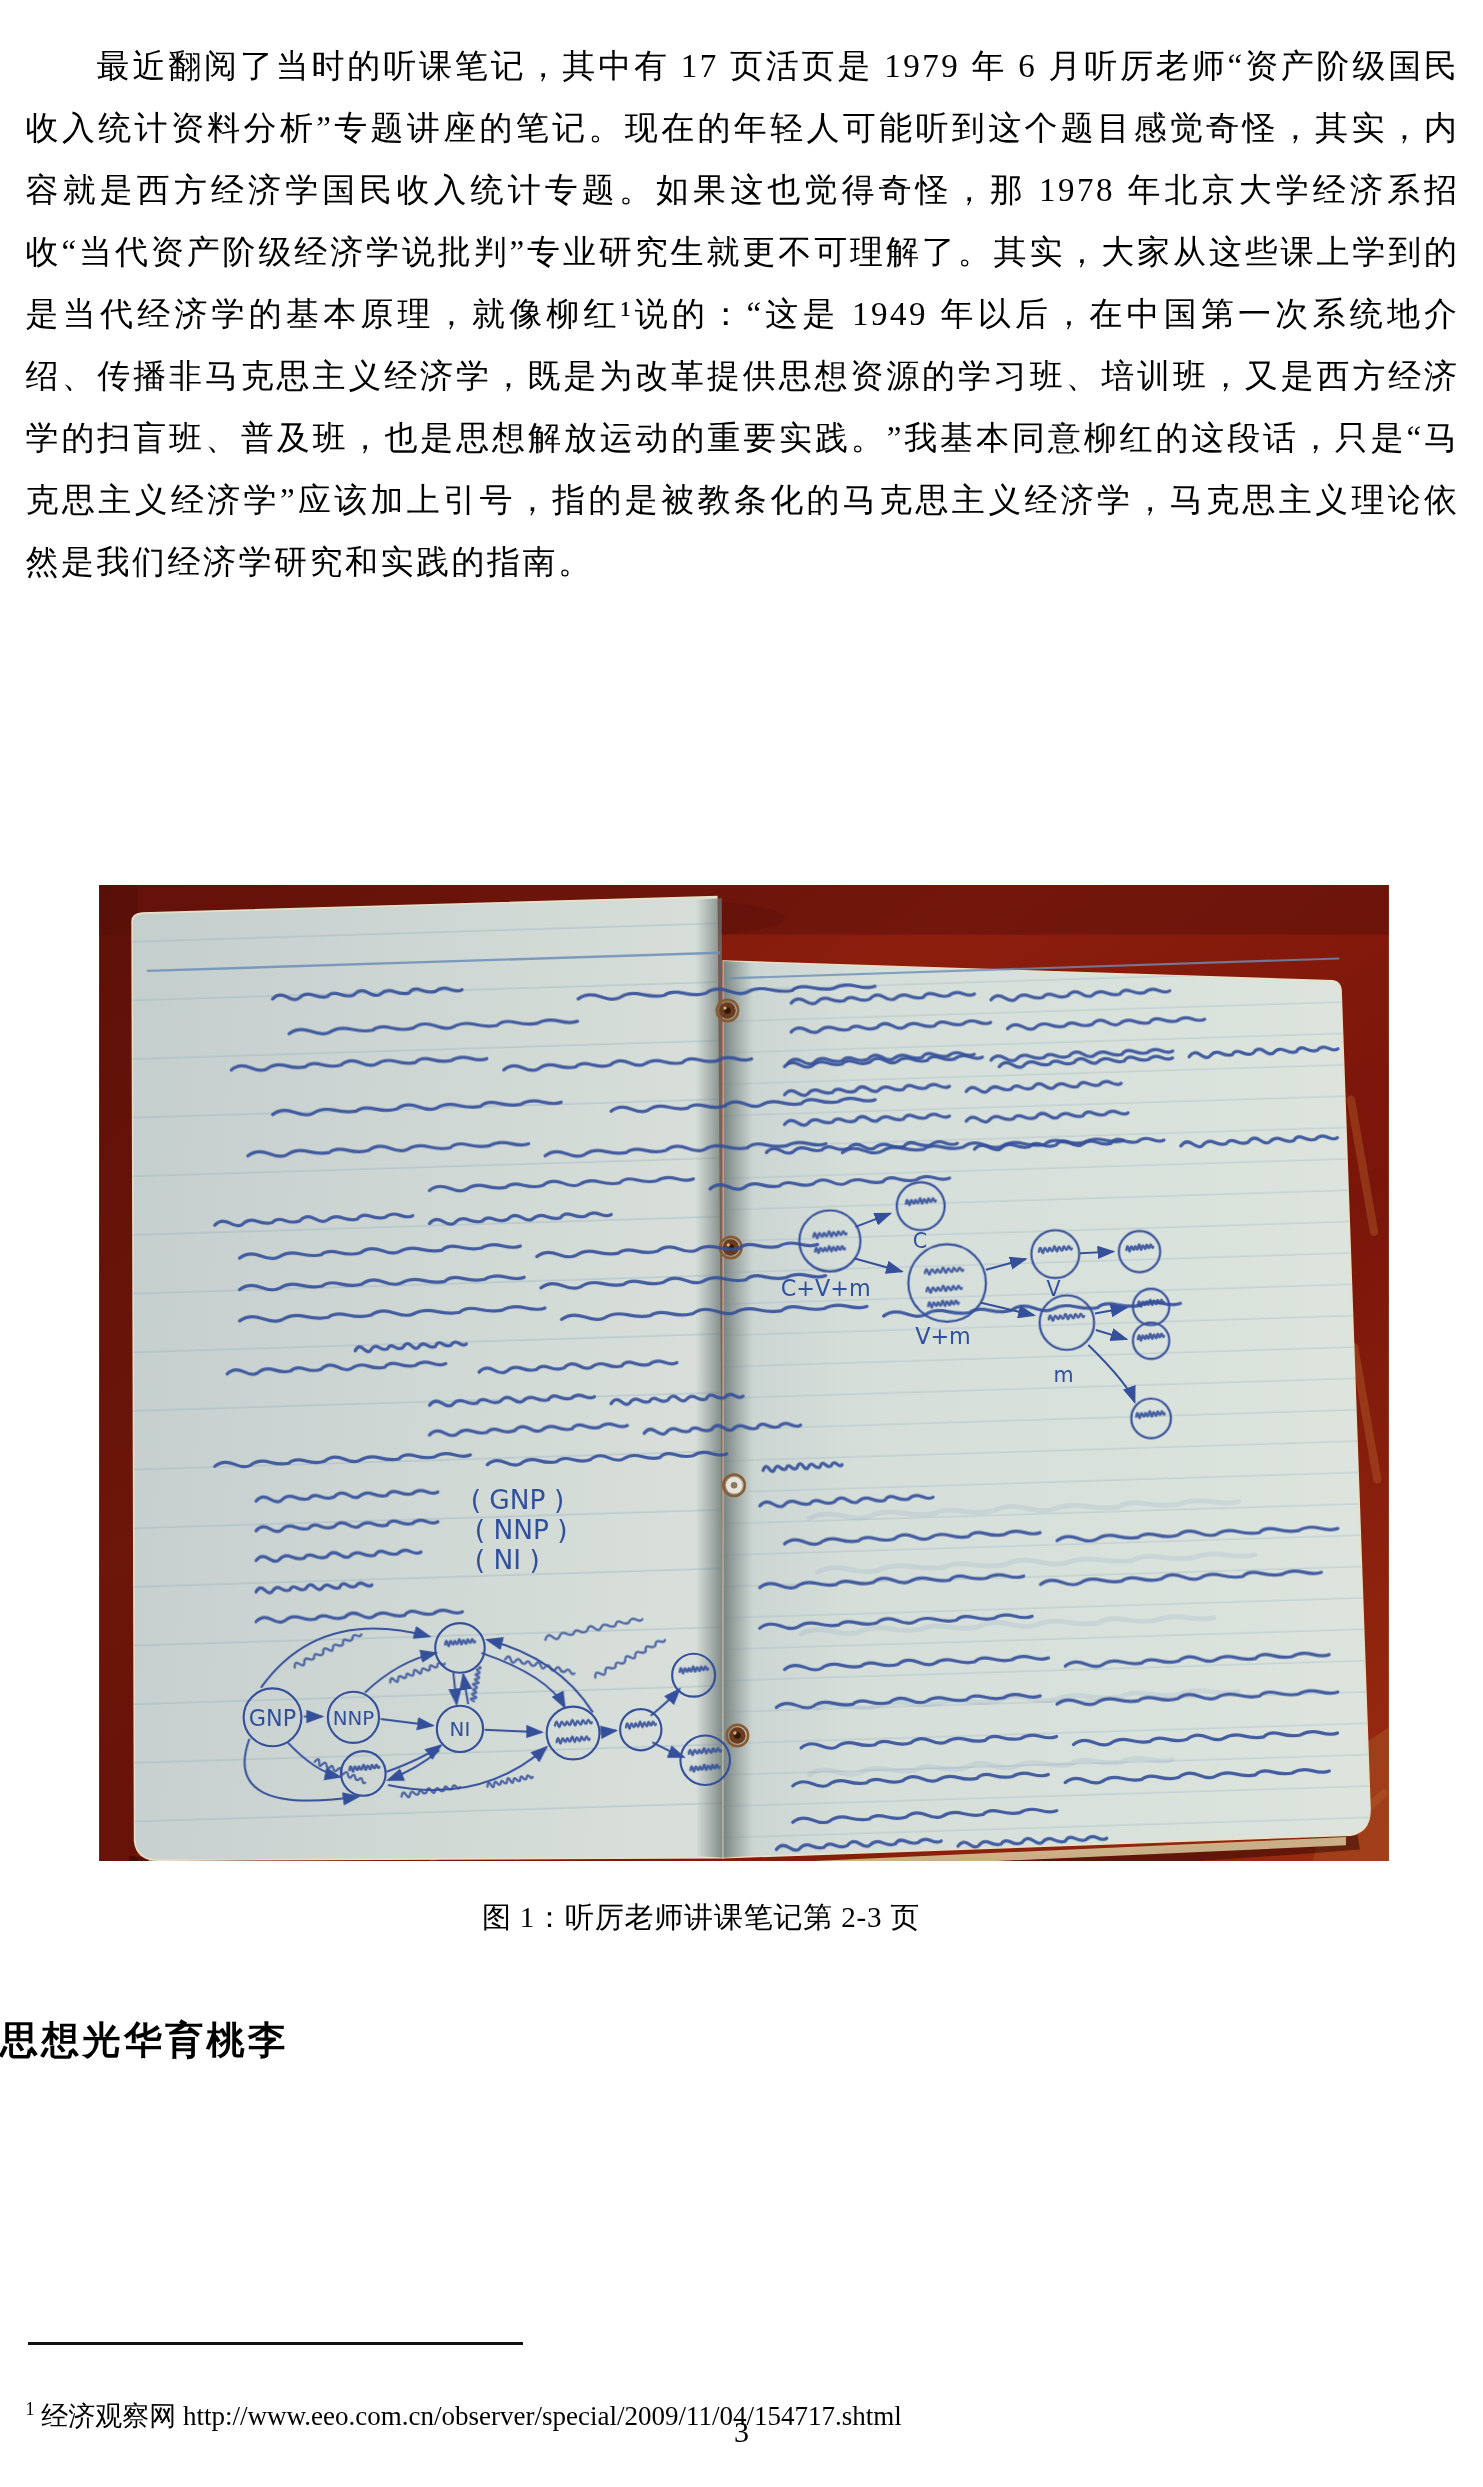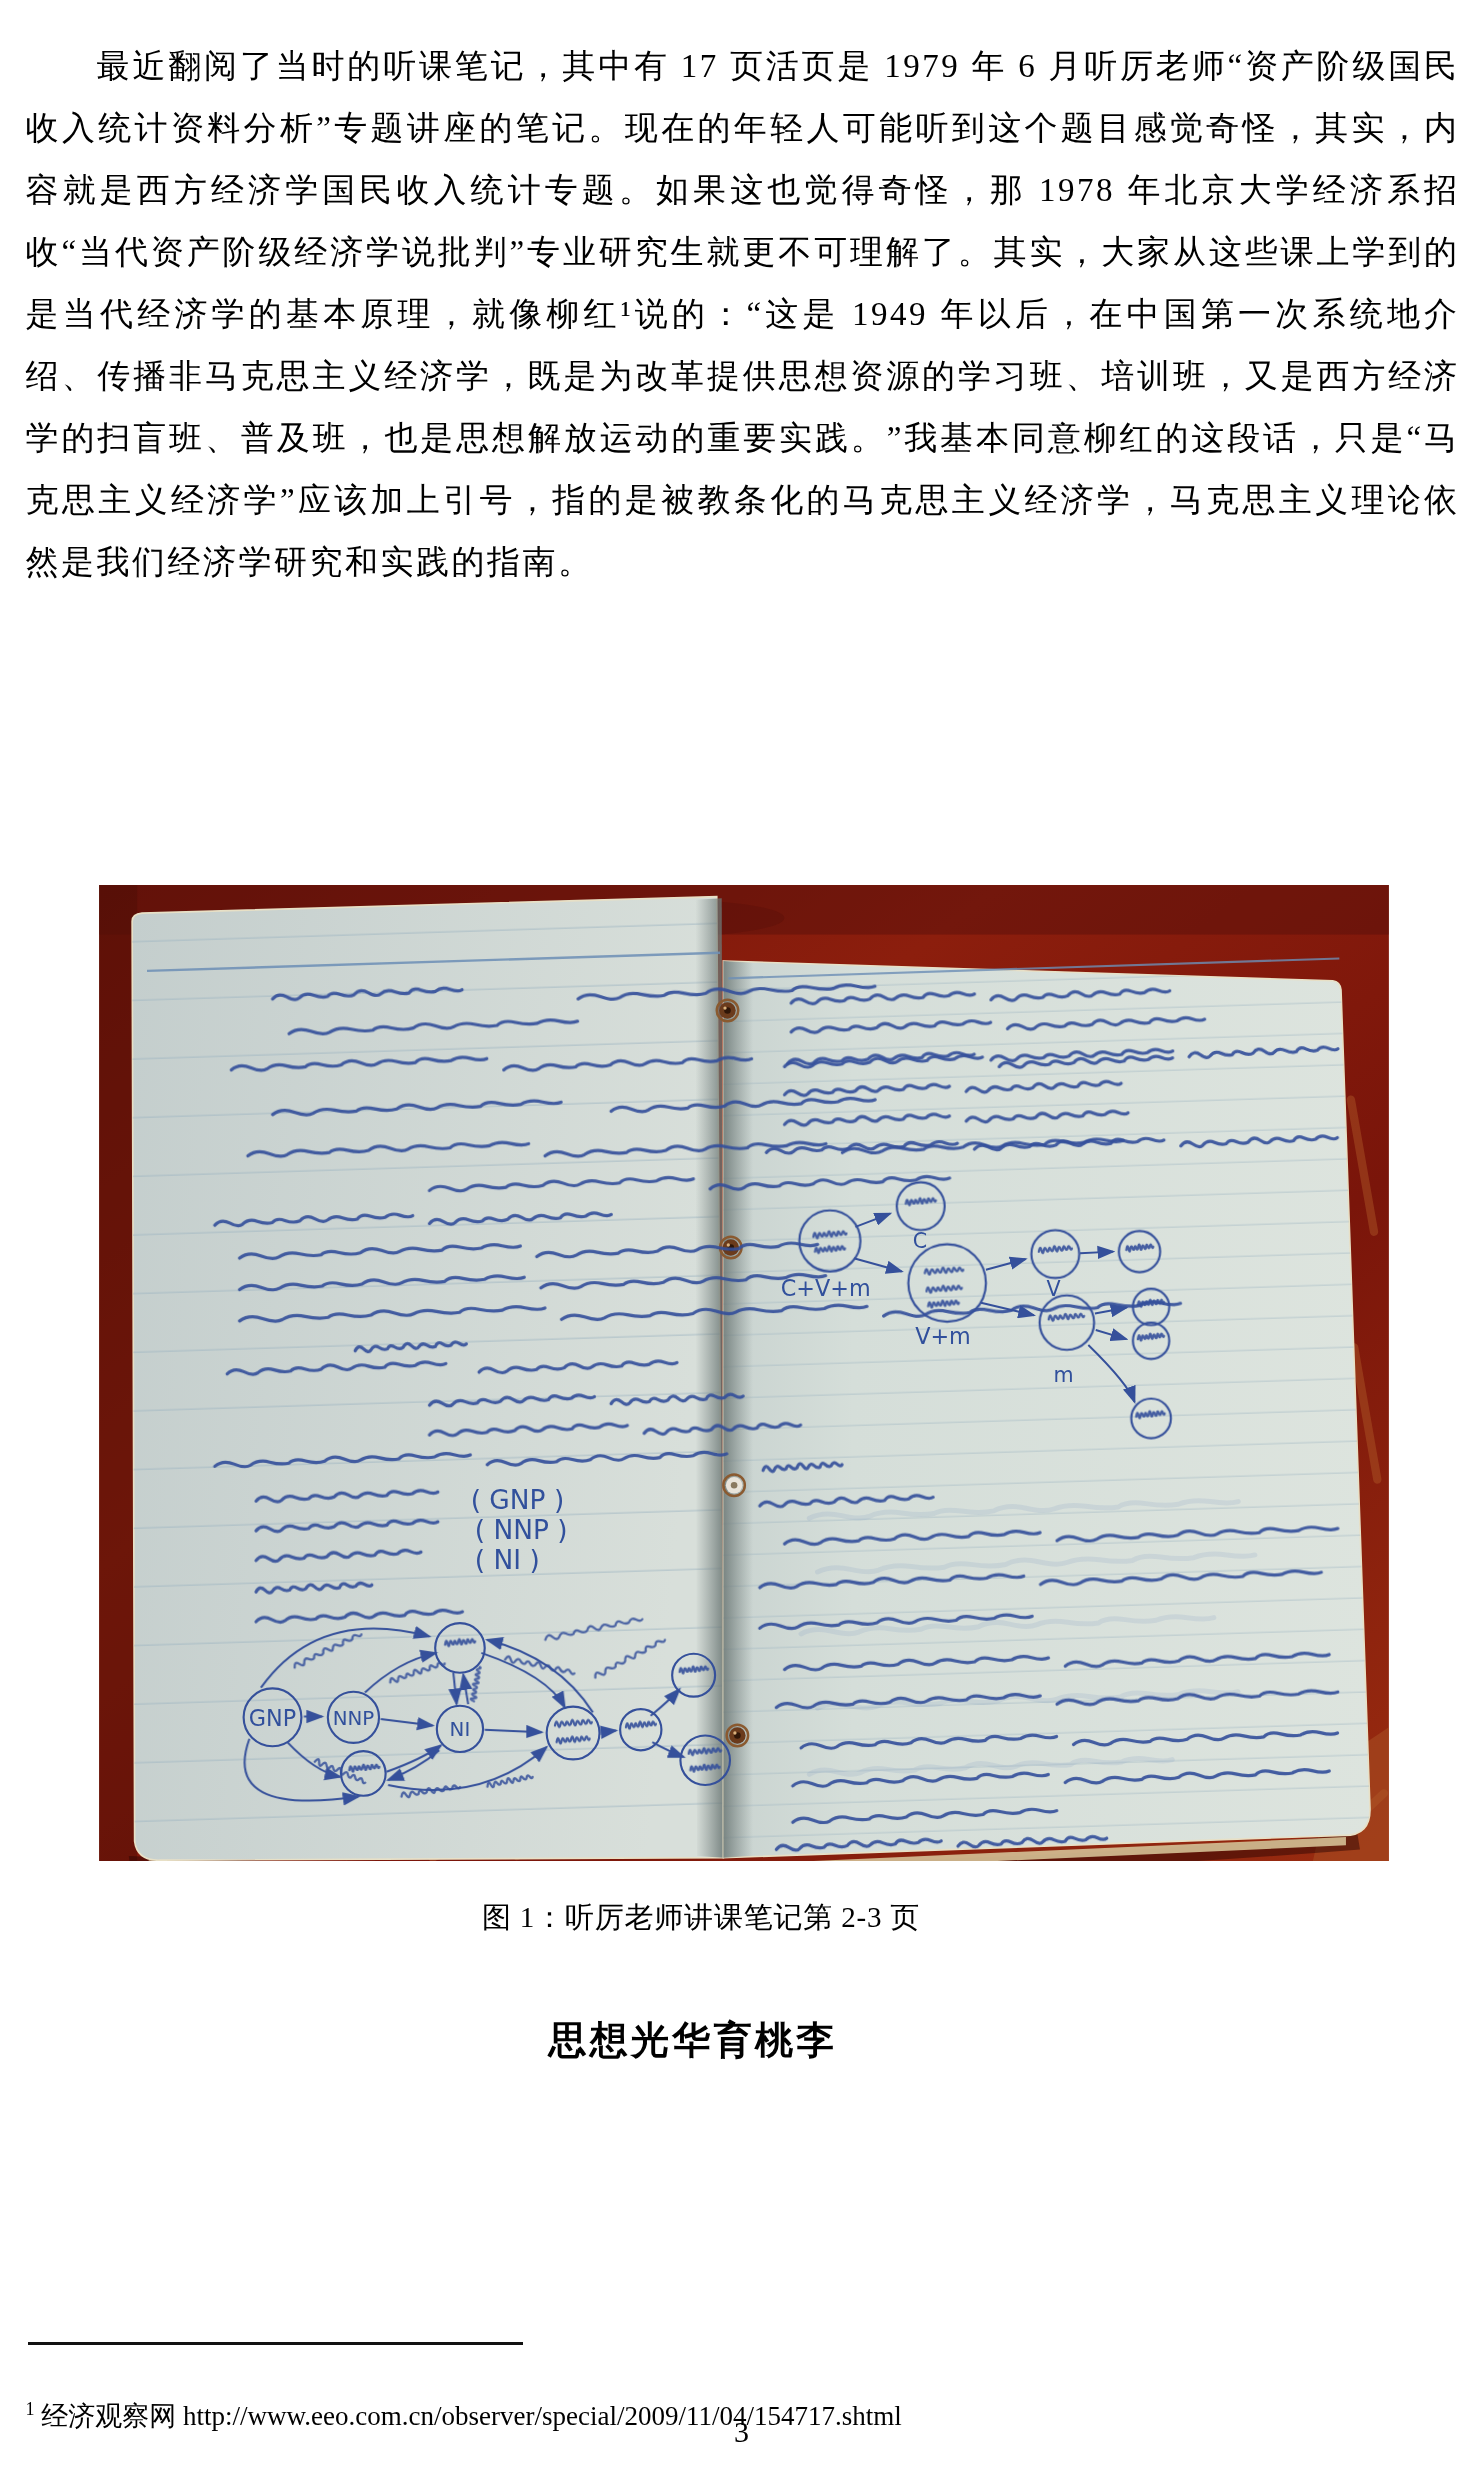--- a/index.html
+++ b/index.html
@@ -7,21 +7,21 @@
        font-family:"Liberation Serif","DejaVu Serif",serif;color:#000;}
   .page{position:absolute;inset:0;overflow:hidden;}
   .para{position:absolute;left:25.6px;width:1434px;font-size:33px;line-height:62px;
         text-align:justify;text-indent:71px;letter-spacing:2.5px;}
   #para1{top:1.7px;}
   #para2{top:566px;}
   #para3{top:2051px;}
   .photo-wrap{position:absolute;left:99px;top:885px;width:1290px;height:976px;}
   .caption{position:absolute;left:0;top:1898px;width:1402px;text-align:center;
            font-size:29px;letter-spacing:0.8px;}
-  .heading{position:absolute;left:0;top:1983px;width:1386px;text-align:center;
+  .heading{position:absolute;left:0;top:1983px;width:1386px;
            font-size:38px;font-weight:700;letter-spacing:3.3px;}
   .fn-rule{position:absolute;left:28px;top:2342px;width:495px;height:3.3px;background:#111;}
   .footnote{position:absolute;left:25.6px;top:2363px;width:1404px;font-size:27px;line-height:38px;}
   .footnote sup{font-size:18px;}
   .pagenum{position:absolute;left:0;top:2415px;width:1483px;text-align:center;font-size:30px;}
   .svgtxt{font-family:"DejaVu Sans","Liberation Sans",sans-serif;fill:#31509c;}
   .ink use{stroke:#35509b;stroke-width:3.2;}
   .ink-fine use{stroke:#35509b;stroke-width:2.3;}
   .ink-bleed use{stroke:#7a96c0;stroke-width:5;}
   .node{fill:none;stroke:#35509b;stroke-width:2.6;}

